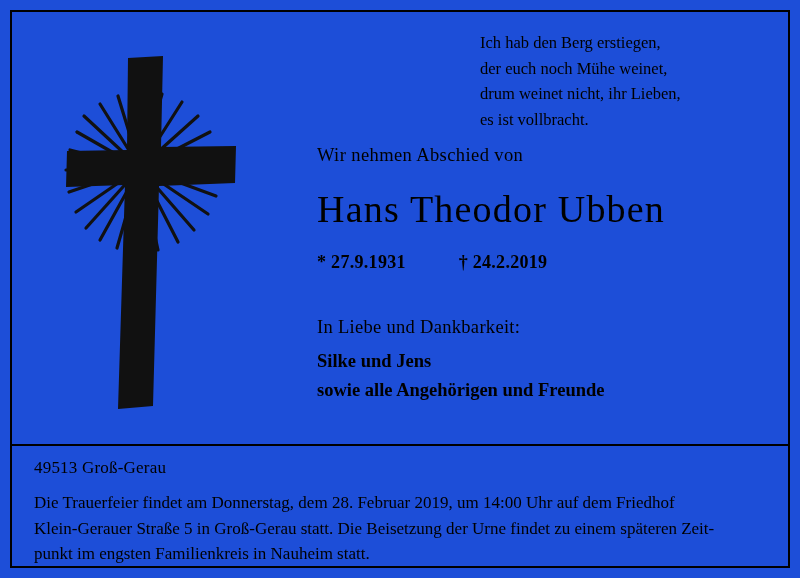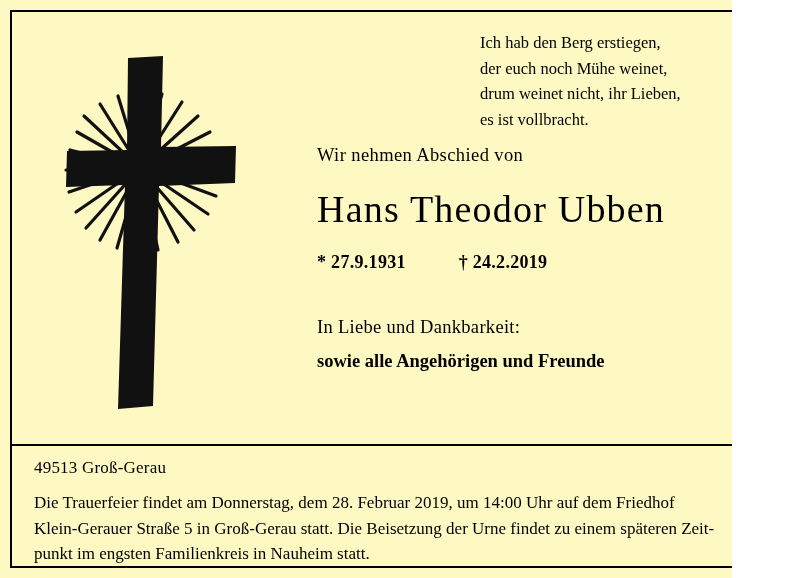--- a/index.html
+++ b/index.html
@@ -6,23 +6,23 @@
     margin: 0;
     padding: 0;
     background: #ffffff;
   }
   body {
     font-family: "Liberation Serif", serif;
     color: #000000;
   }
   #obituary {
     position: relative;
-    width: 732px;
+    width: 800px;
     height: 578px;
-    background: #fef9c3;
+    background: #1d4ed8;
     box-sizing: border-box;
     overflow: hidden;
   }
   .frame {
     position: absolute;
     left: 10px;
     top: 10px;
     width: 780px;
     height: 558px;
     border: 2px solid #000000;
@@ -191,20 +191,21 @@
       <div class="name">Hans Theodor Ubben</div>
 
       <div class="dates">
         <span class="born">* 27.9.1931</span>
         <span class="died">† 24.2.2019</span>
       </div>
 
       <div class="liebe">In Liebe und Dankbarkeit:</div>
 
       <div class="family">
+        <div>Silke und Jens</div>
         <div>sowie alle Angehörigen und Freunde</div>
       </div>
 
     </div>
   </div>
 
   <div class="divider"></div>
 
   <div class="lower">
     <div class="place">49513 Groß-Gerau</div>

